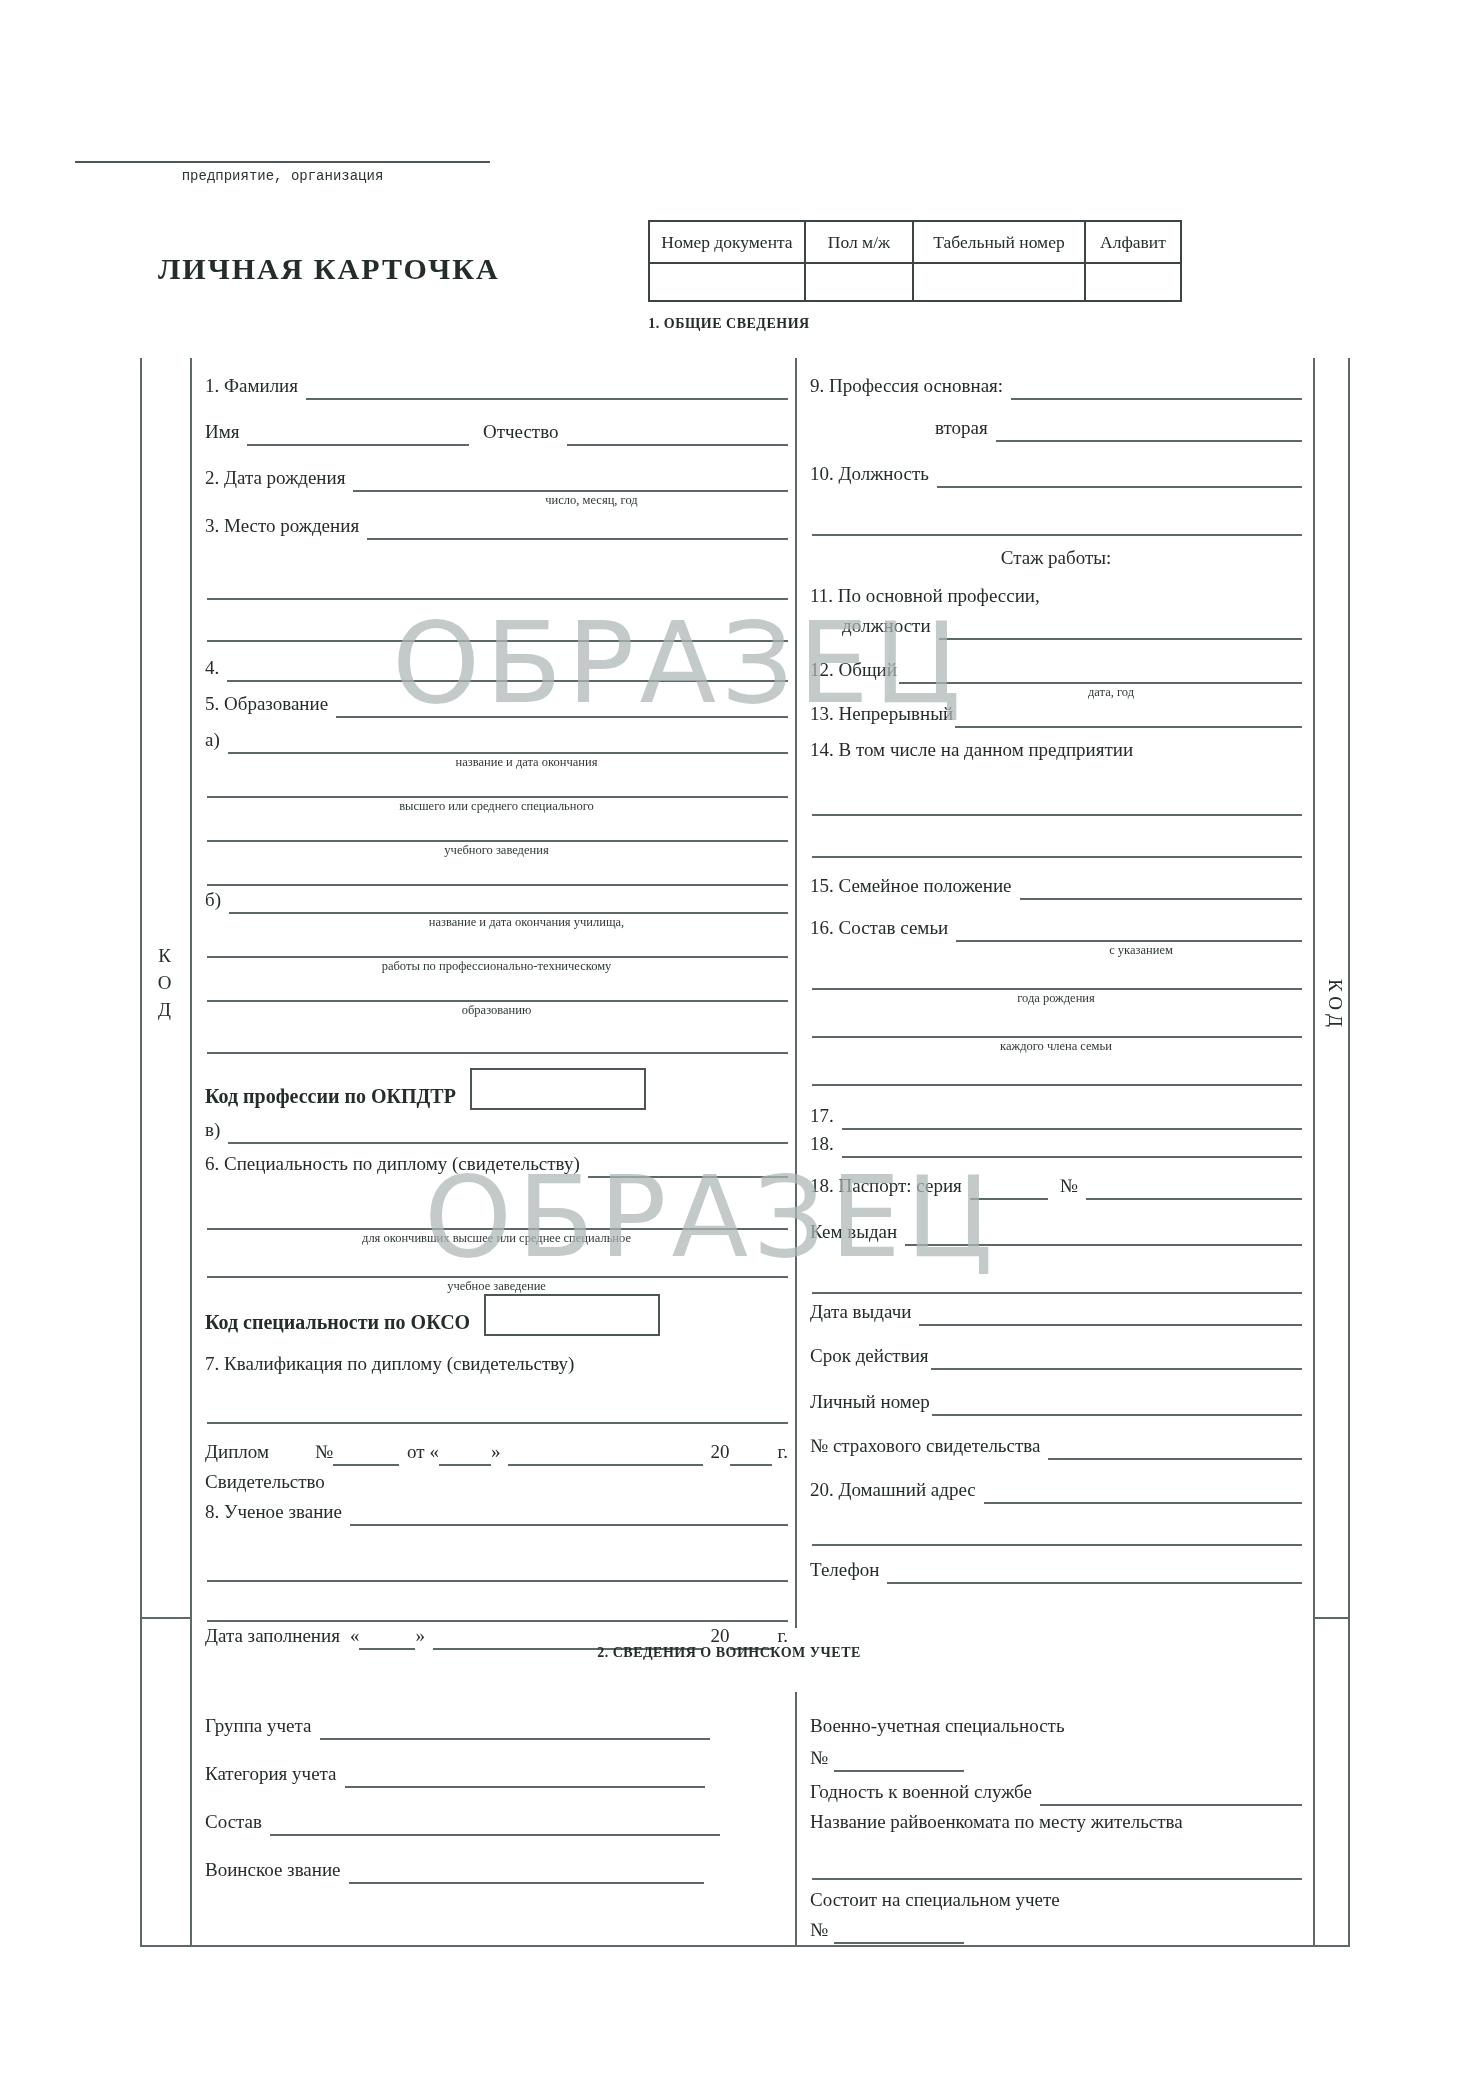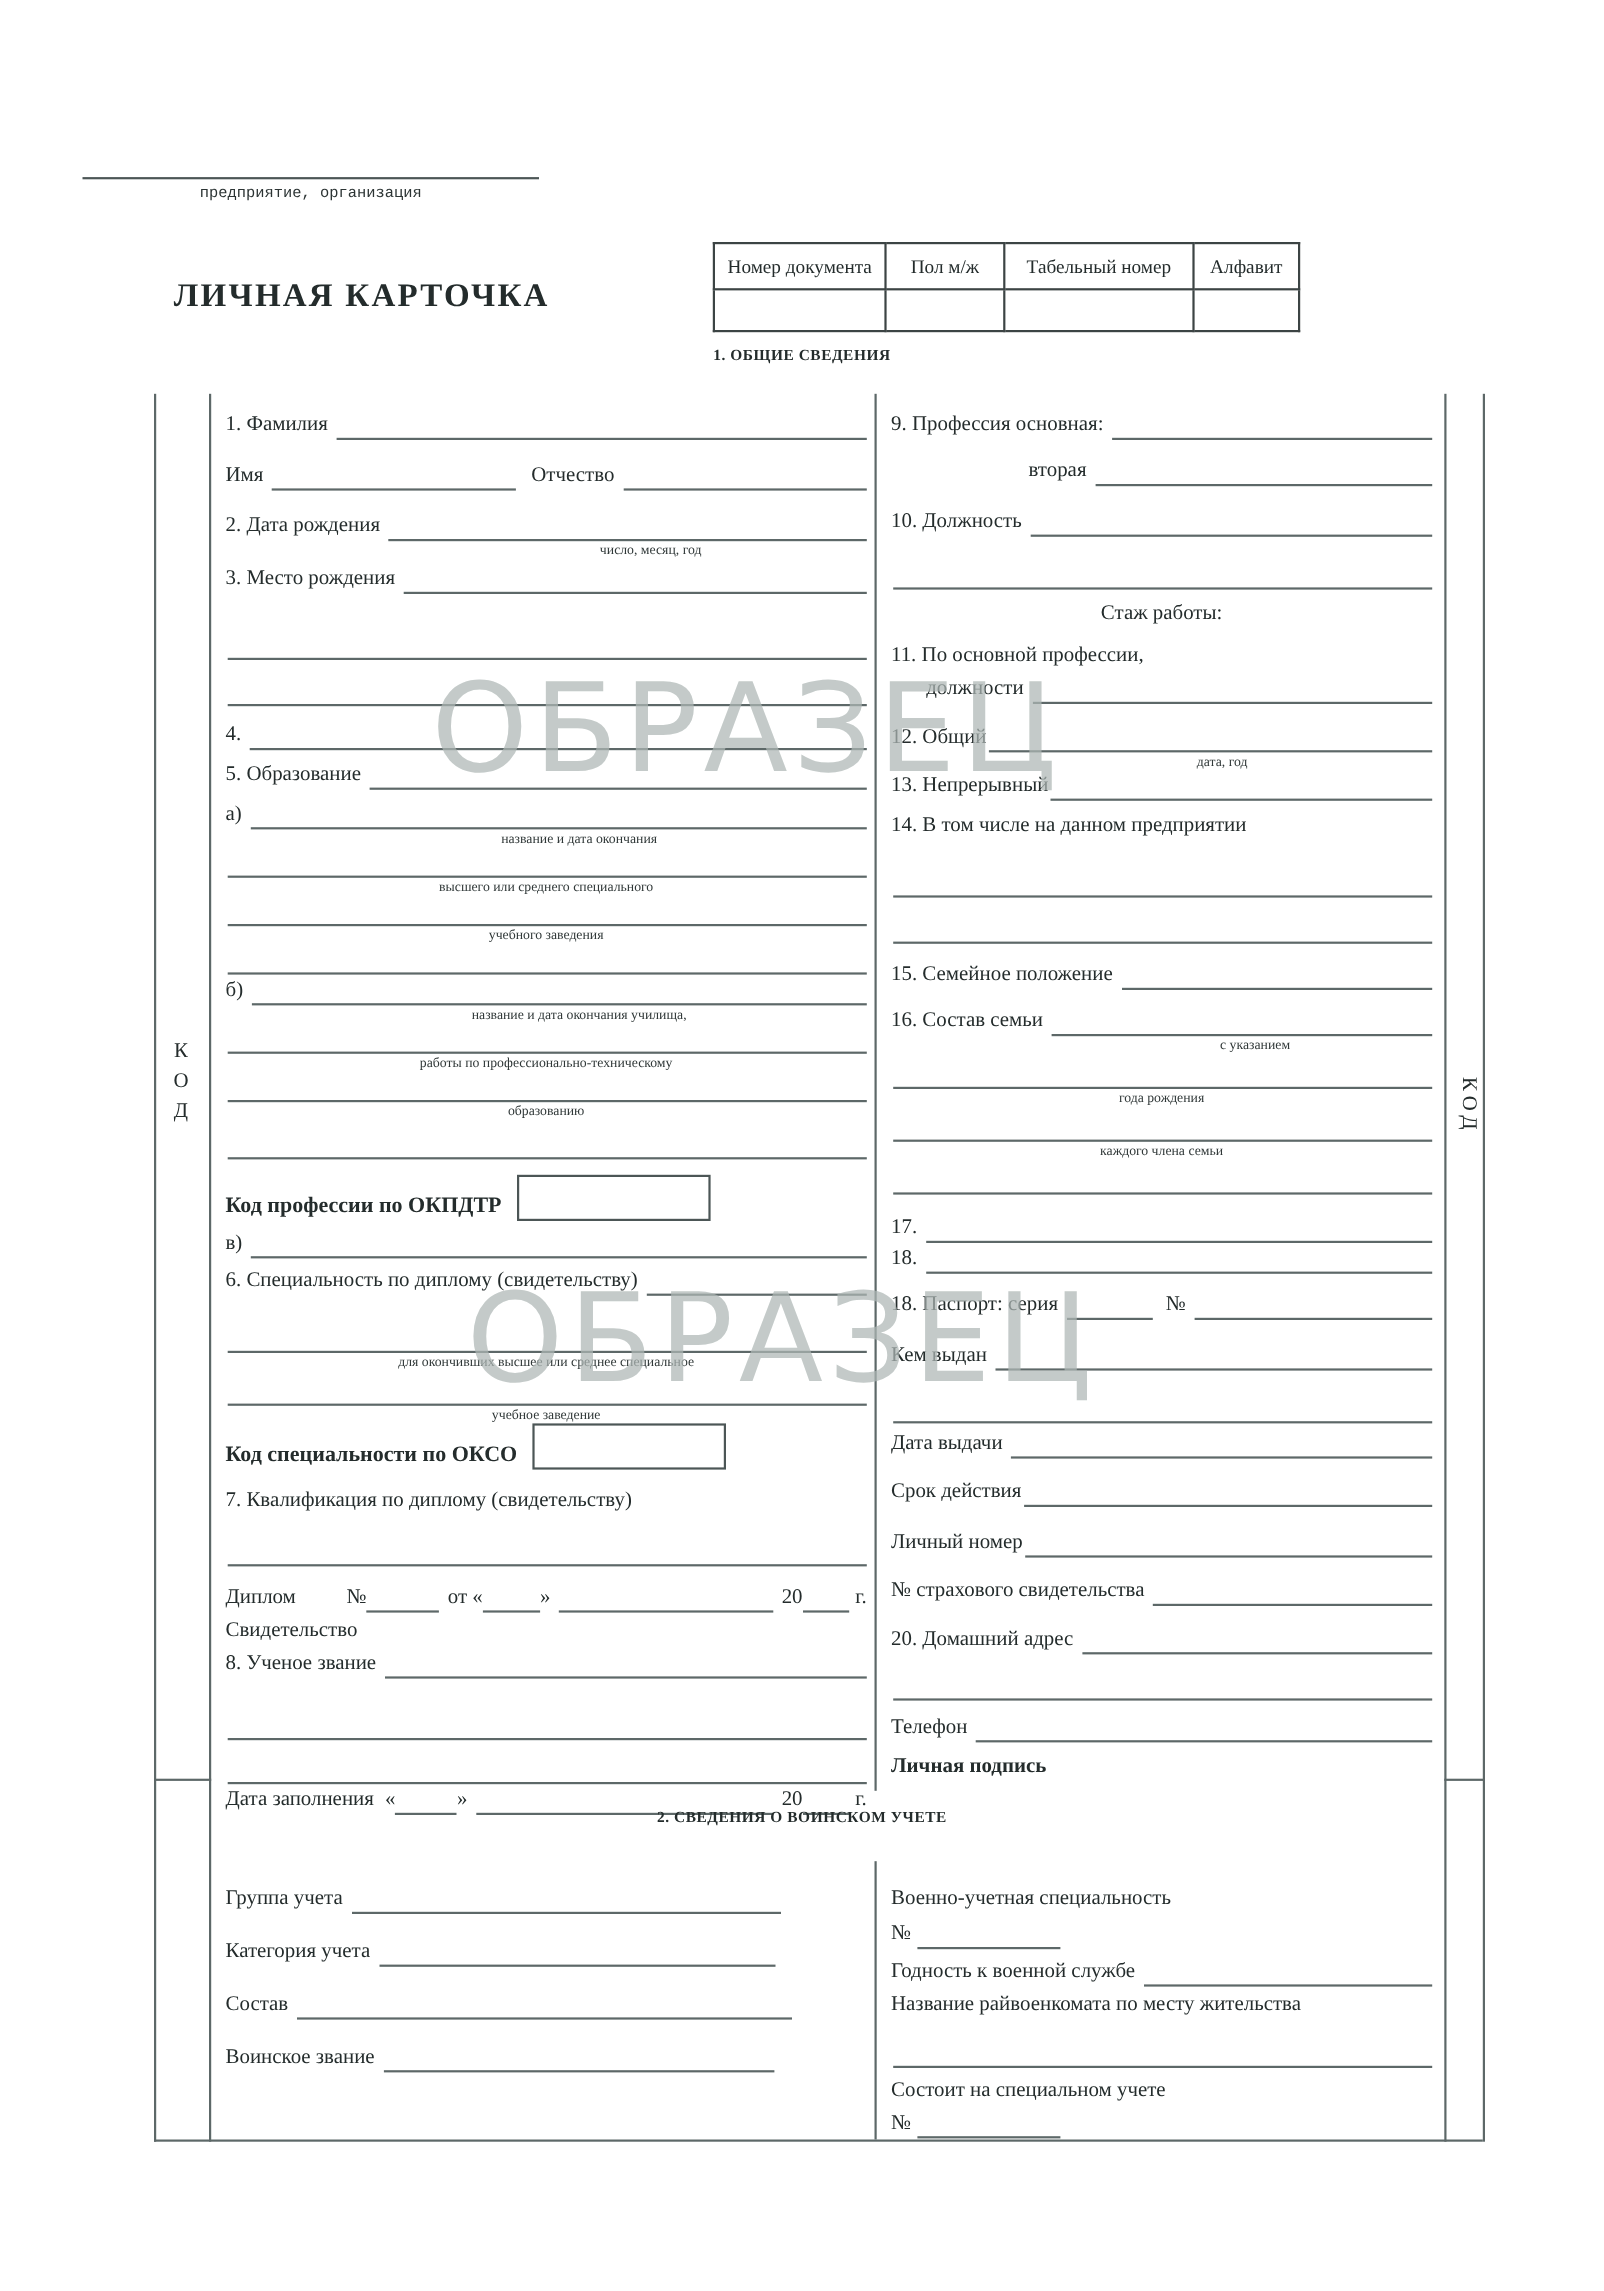--- a/index.html
+++ b/index.html
@@ -369,23 +369,20 @@
         <span class="lbl">20. Домашний адрес</span>
         <span class="fill"></span>
       </div>
     <div class="row" style="margin-top:14px">
         <span class="fill nogap"></span>
       </div>
     <div class="row" style="margin-top:10px">
         <span class="lbl">Телефон</span>
         <span class="fill"></span>
       </div>
-    <div class="row" style="margin-top:8px">
-        <span class="lbl bold">Личная подпись</span>
-      </div>
   </div>
 
   <div class="sec-title" style="top:1645px">2. СВЕДЕНИЯ О ВОИНСКОМ УЧЕТЕ</div>
 
   <div class="col" style="left:205px; top:1712px; width:583px">
     <div class="row">
         <span class="lbl">Группа учета</span>
         <span class="fill" style="max-width:390px"></span>
       </div>
     <div class="row" style="margin-top:20px">

